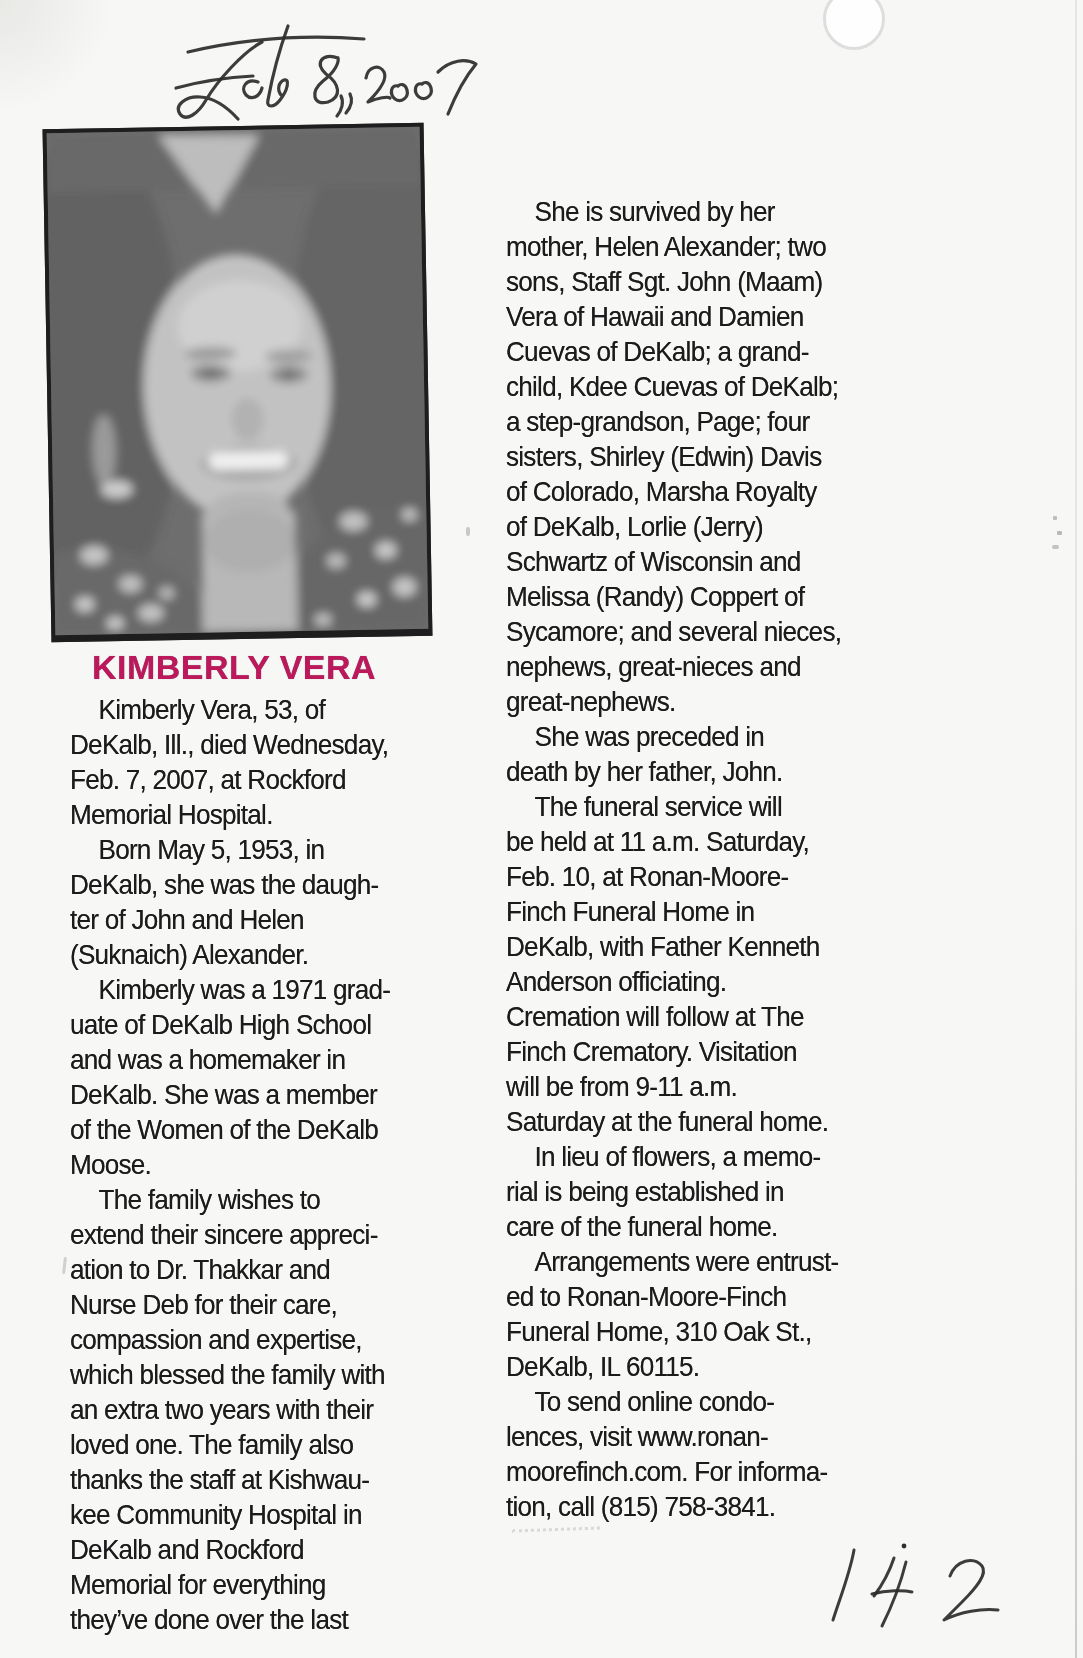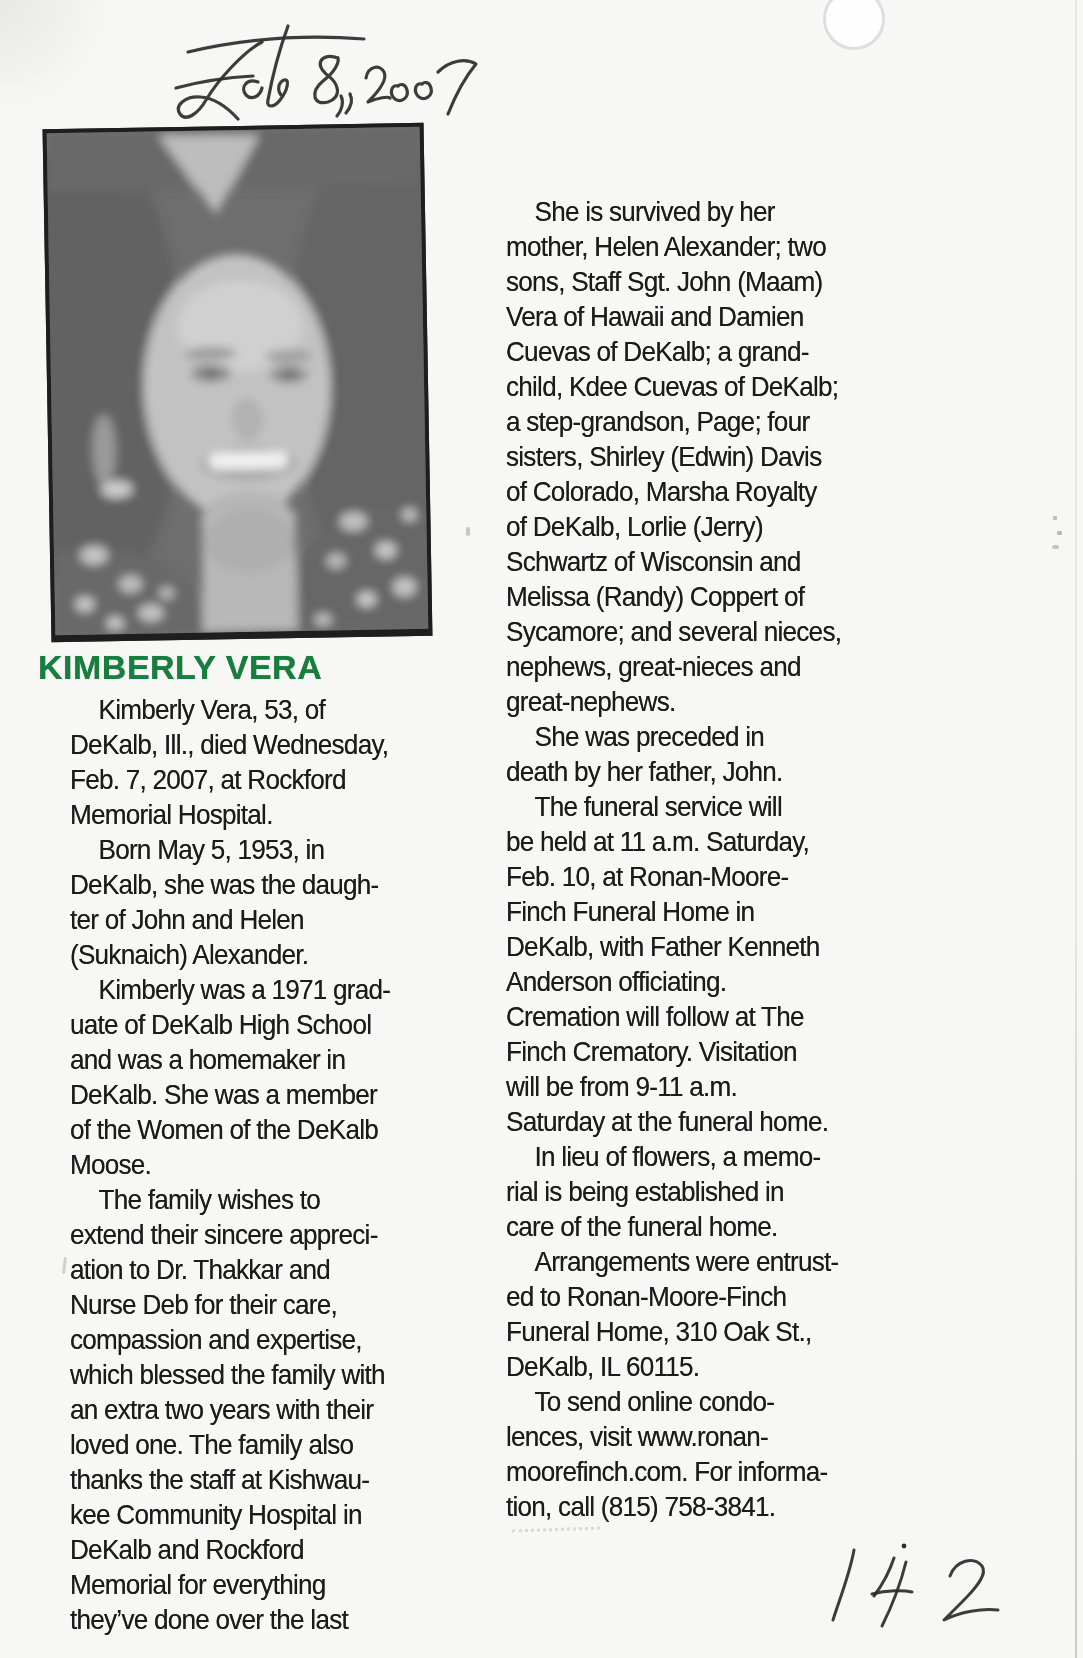--- a/index.html
+++ b/index.html
@@ -22,21 +22,21 @@
   .hw path{fill:none;stroke:#2b2b2b;stroke-width:3.2;stroke-linecap:round;stroke-linejoin:round;opacity:.92;}
   .hw-num path{stroke-width:3;}
   .photo-frame{
     position:absolute;left:47px;top:126px;width:381px;height:513px;
     box-sizing:border-box;border:4px solid #1e1e1e;border-bottom-width:7px;
     background:#3f3f3f;transform:rotate(-1deg);transform-origin:center;
   }
   .photo-frame svg{display:block;width:100%;height:100%;}
   .headline{
     position:absolute;left:38px;top:648px;width:392px;margin:0;
-    font-size:34px;font-weight:700;color:#15803d;
+    text-align:center;font-size:34px;font-weight:700;color:#be185d;
     letter-spacing:.5px;
     text-shadow:0 0 .7px rgba(0,0,0,.6);
   }
   .col{
     position:absolute;color:#1b1b1b;font-size:27.5px;letter-spacing:-0.8px;
     line-height:35px;white-space:nowrap;
     transform:scaleX(.95);transform-origin:left top;
     text-shadow:0 0 .6px rgba(10,10,10,.65);
   }
   .col-left{left:70px;top:692px;}

